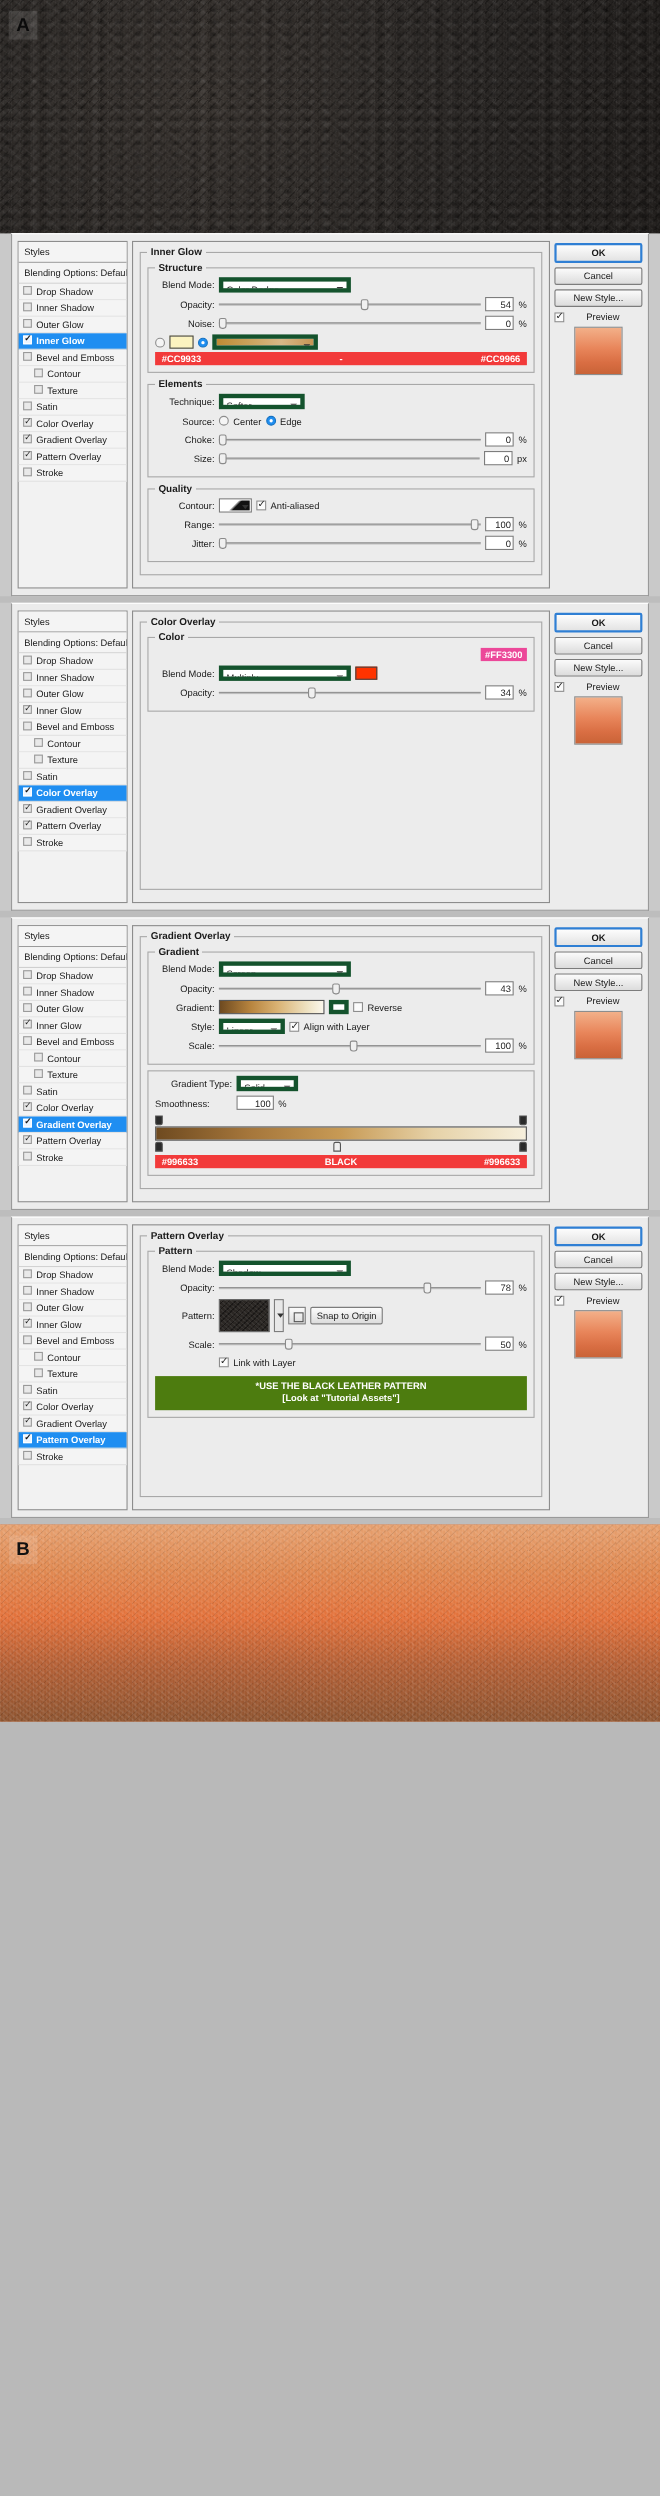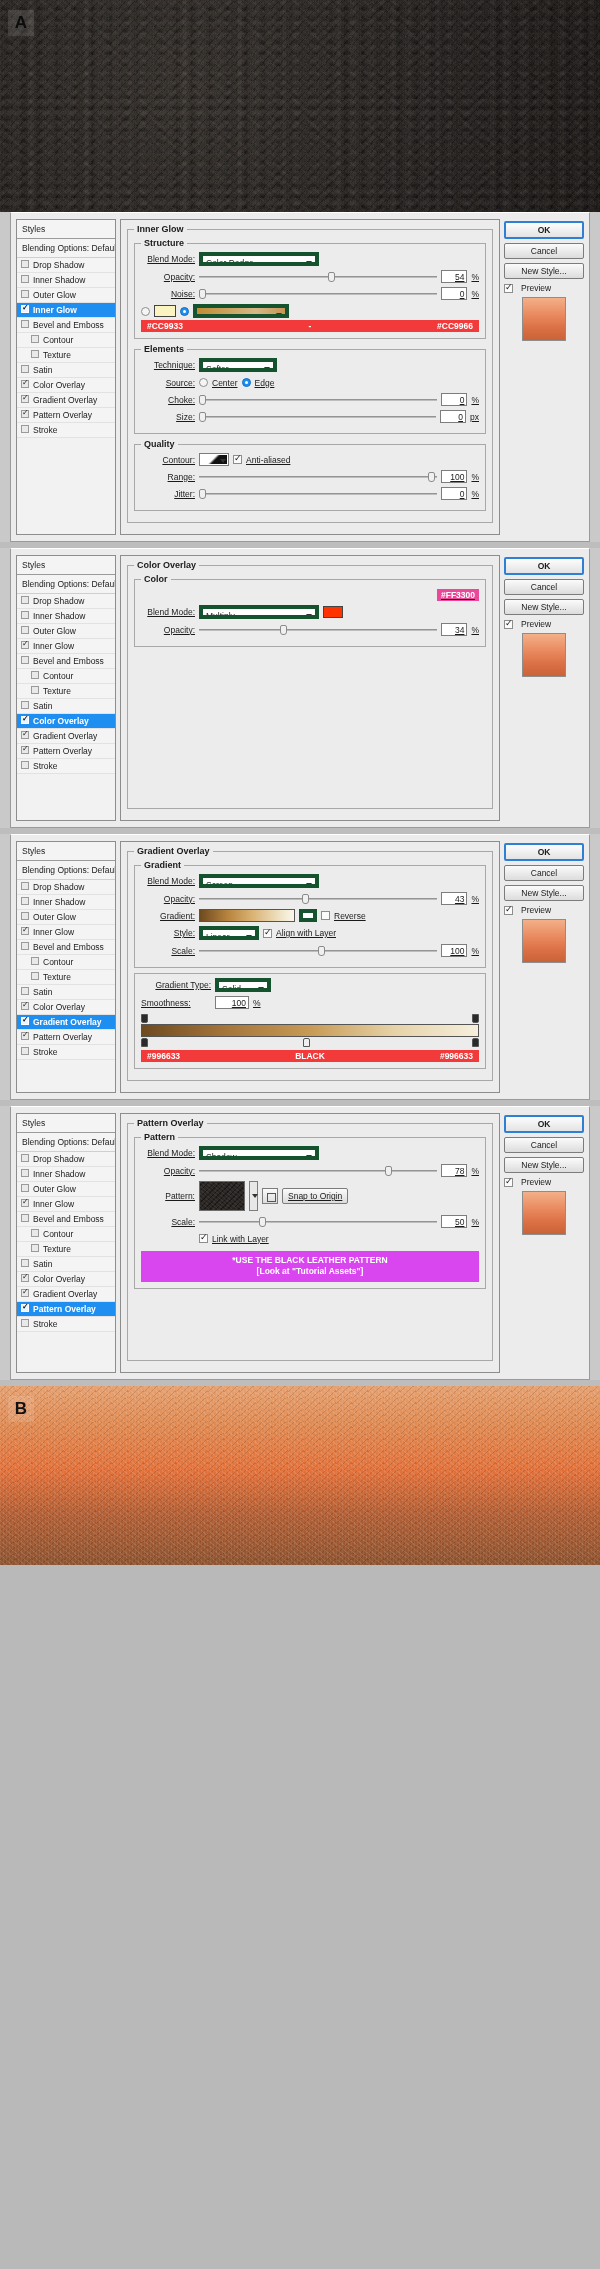--- a/index.html
+++ b/index.html
@@ -106,21 +106,21 @@
     border:1px solid #8d8d8d; background:#ececec;
     padding:4px 6px 6px 6px;
   }
   fieldset {
     border:1px solid #a8a8a8; border-radius:0;
     margin:0 0 5px 0; padding:4px 6px 6px 6px;
   }
   legend { font-size:9px; font-weight:bold; padding:0 3px; }
   .row {
     display:flex; align-items:center; gap:4px;
-    margin-bottom:4px; font-size:8.5px; min-height:13px;text-decoration:underline;
+    margin-bottom:4px; font-size:8.5px; min-height:13px;
   }
   .lbl { text-align:right; flex:0 0 54px; white-space:nowrap; }
   .select {
     border:4px solid #14532d; background:#fff;
     padding:1px 14px 1px 3px; font-size:8.5px;
     position:relative; min-width:78px; height:14px; line-height:12px;
     white-space:nowrap; overflow:hidden;
   }
   .select::after {
     content:""; position:absolute; right:3px; top:5px;
@@ -177,39 +177,39 @@
 
   
   .btncol { width:80px; flex:0 0 80px; padding-top:2px; }
   .btn {
     display:block; width:100%; text-align:center;
     font-size:8.5px; padding:2px 0; margin-bottom:4px;
     border:1px solid #7c7c7c; background:linear-gradient(#fbfbfb,#dcdcdc);
     border-radius:2px;
   }
   .btn.primary { border:2px solid #2f7fd4; background:linear-gradient(#fdfdfd,#e3e3e3); font-weight:bold; }
-  .prev-row { display:flex; align-items:center; gap:8px; font-size:8.5px; margin-bottom:4px; }
+  .prev-row { display:flex; align-items:center; gap:20px; font-size:8.5px; margin-bottom:4px; }
   .preview-box {
     width:44px; height:44px; margin:2px auto 0 auto;
     border:1px solid #8d8d8d;
     background:linear-gradient(to bottom,#f3b089,#e8855a 45%, #d96e43 75%, #c96337);
   }
 
   
   .chip {
     background:#ec4899; color:#fff; font-weight:bold;
     font-size:8.5px; padding:1px 4px; white-space:nowrap;
   }
   .annot-bar {
     background:#f23a3a; color:#fff; font-weight:bold; font-size:8.5px;
     display:flex; justify-content:space-between; align-items:center;
     padding:1px 6px; margin-top:-2px;
   }
   .note-box {
-    background:#d946ef; color:#fff; font-weight:bold; font-size:8.5px;
+    background:#4d7c0f; color:#fff; font-weight:bold; font-size:8.5px;
     padding:4px 6px; margin-top:6px; line-height:1.35; text-align:center;
   }
   .gradient-strip { width:100%; height:13px; border:1px solid #555; }
   .grad-bar-gold { background:linear-gradient(to right,#6e4a20,#a5763b 25%,#c79a55 50%,#e6d2a8 75%,#f6efdc); }
   .grad-preview { background:linear-gradient(to right,#6e4a20,#b8853f 30%,#d9b172 55%,#efe3c4 85%,#fbf7ec); }
   .angle-dial {
     width:22px; height:22px; border-radius:50%;
     border:1px solid #8a8a8a; background:#f0f0f0; position:relative;
   }
   .angle-dial::after {

